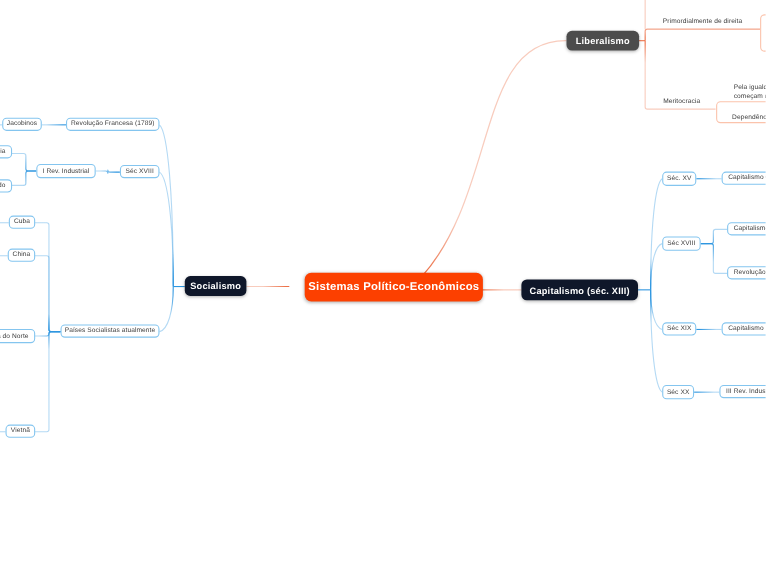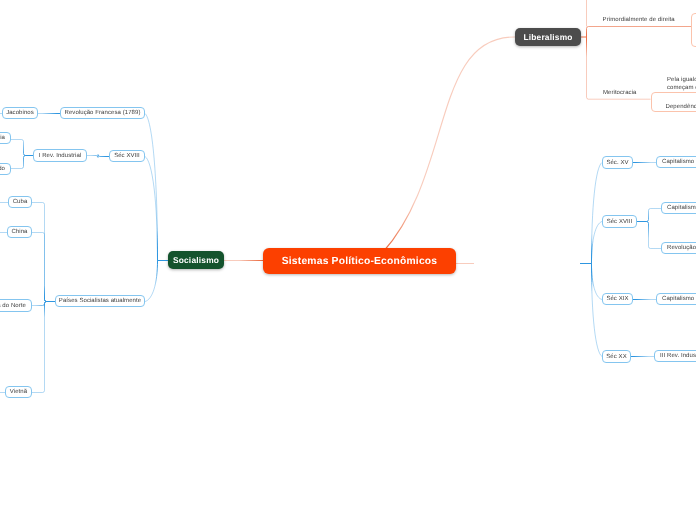--- a/index.html
+++ b/index.html
@@ -11,21 +11,21 @@
          transform:translateZ(0);}
   svg#links{position:absolute;left:0;top:0;width:696px;height:520px;overflow:visible;}
   .node{position:absolute;box-sizing:border-box;display:flex;align-items:center;
         justify-content:center;white-space:nowrap;}
 
   
   .root{background:#FC4000;color:#ffffff;border-radius:6px;font-weight:bold;
         font-size:10.3px;letter-spacing:.2px;
         box-shadow:0 1px 3px rgba(0,0,0,.28);}
   
-  .main{background:#14532d;color:#ffffff;border-radius:5px;font-weight:bold;
+  .main{background:#0f172a;color:#ffffff;border-radius:5px;font-weight:bold;
         font-size:8.4px;letter-spacing:.2px;box-shadow:0 1px 3px rgba(0,0,0,.3);}
   
   .dark{background:#4c4c4c;color:#ffffff;border-radius:5px;font-weight:bold;
         font-size:8.4px;letter-spacing:.2px;box-shadow:0 1px 3px rgba(0,0,0,.3);}
   
   .leaf{background:#ffffff;color:#3b3b3b;border:1px solid #84c5ef;border-radius:4px;
         font-size:6px;letter-spacing:.08px;}
   .leaf-o{background:#ffffff;color:#3b3b3b;border:1px solid #fbc3ac;border-radius:4px;
         font-size:6px;letter-spacing:.08px;}
   .lbl{position:absolute;color:#3b3b3b;font-size:6px;white-space:nowrap;
@@ -220,22 +220,23 @@
       <path d="M 637 221.5 L 646.5 221.5 Q 648.5 221.5 648.5 223.5 L 648.5 246.5 Q 648.5 248.5 650.5 248.5 L 661 248.5" stroke="url(#g21)" stroke-width="1"></path>
       <path d="M 633 299.5 L 656 299.5" stroke="url(#g22)" stroke-width="1"></path>
       <path d="M 631 356.5 L 654 356.5" stroke="url(#g23)" stroke-width="1"></path>
       <path d="M 575 37 L 586.5 37" stroke="#ec7148" stroke-opacity="1" stroke-width="1"></path>
       <path d="M 586.5 37 L 586.5 28.5 Q 586.5 26.5 588.5 26.5 L 691 26.5" stroke="url(#g24)" stroke-width="1"></path>
       <path d="M 586.5 37 L 586.5 97.2 Q 586.5 99.2 588.5 99.2 L 650.5 99.2" stroke="url(#g25)" stroke-width="1"></path>
       <path d="M 586.5 26.5 L 586.5 -12" stroke="#ec7148" stroke-opacity="0.36" stroke-width="1"></path>
     </g>
   </svg>
 
-  <div class="node root" style="left:263px;top:248px;width:193px;height:26px">Sistemas Político-Econômicos</div>
+  <div class="node root" style="left:277px;top:248px;width:162px;height:26px">Sistemas Político-Econômicos</div>
   <div class="node main" style="left:168px;top:251px;width:56px;height:18px">Socialismo</div>
+  <div class="node main" style="left:474px;top:254px;width:106px;height:19px">Capitalismo (séc. XIII)</div>
   <div class="node dark" style="left:515px;top:28px;width:66px;height:18px">Liberalismo</div>
 
   <div class="node leaf" style="left:2px;top:107px;width:36px;height:12px;justify-content:center;">Jacobinos</div>
   <div class="node leaf" style="left:60px;top:107px;width:85px;height:12px;justify-content:center;">Revolução Francesa (1789)</div>
   <div class="node leaf" style="left:-20px;top:132px;width:31px;height:12px;justify-content:flex-end;padding-right:5px;">Burguesia</div>
   <div class="node leaf" style="left:33px;top:149px;width:54px;height:13px;justify-content:center;">I Rev. Industrial</div>
   <div class="node leaf" style="left:109px;top:150px;width:36px;height:12px;justify-content:center;">Séc XVIII</div>
   <div class="node leaf" style="left:-26px;top:163px;width:37px;height:12px;justify-content:flex-end;padding-right:5px;">Proletariado</div>
   <div class="node leaf" style="left:8px;top:196px;width:24px;height:12px;justify-content:center;">Cuba</div>
   <div class="node leaf" style="left:7px;top:226px;width:25px;height:12px;justify-content:center;">China</div>

